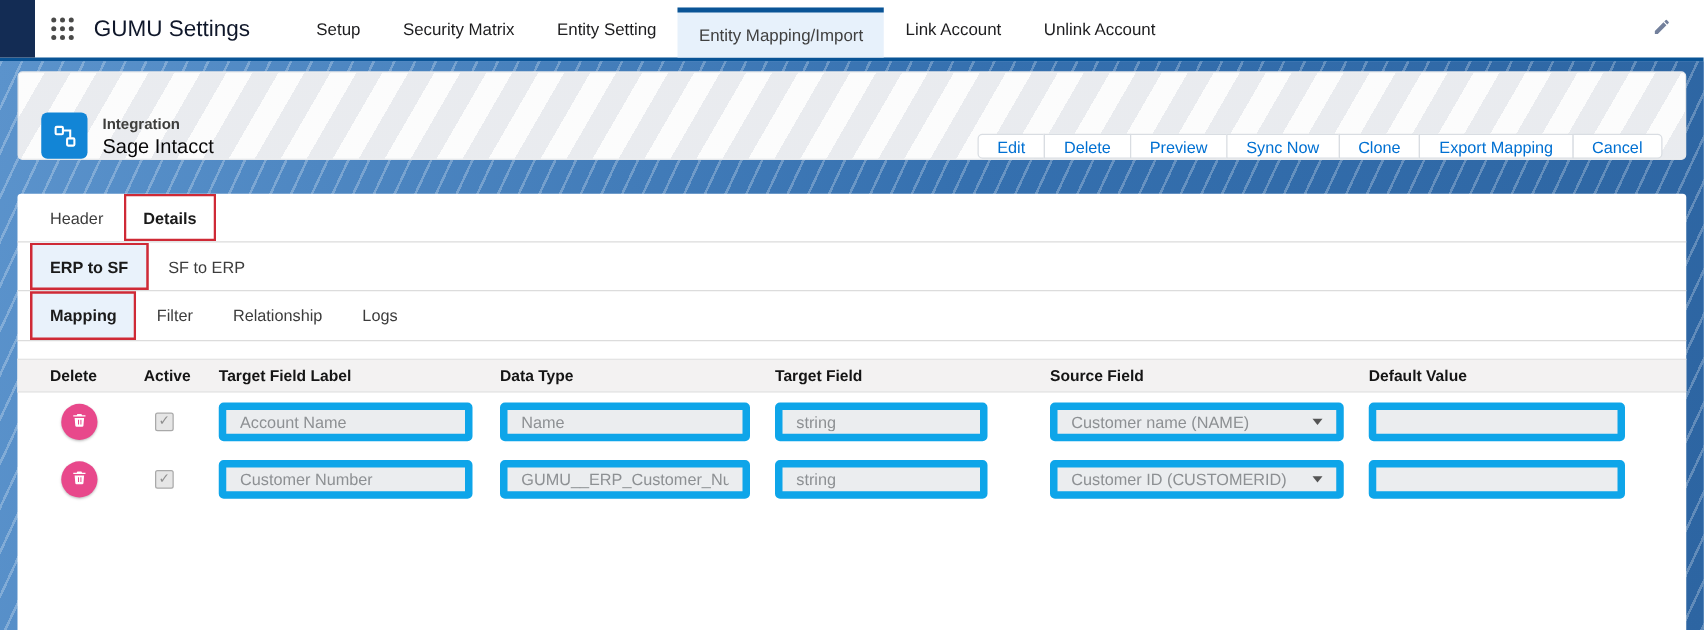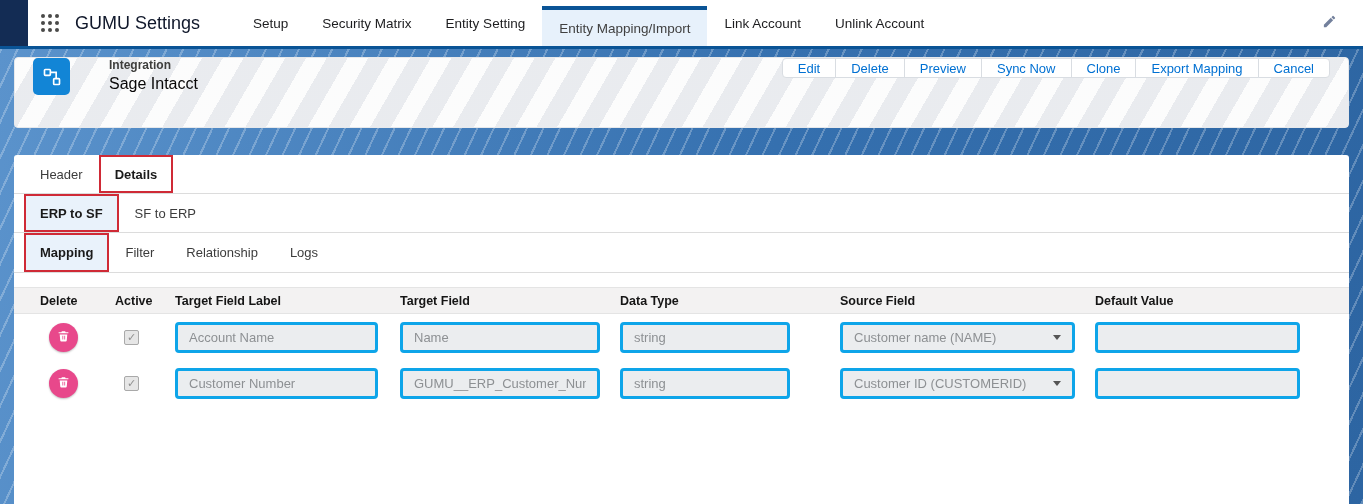--- a/index.html
+++ b/index.html
@@ -23,21 +23,21 @@
     background-color:#3c7ab9;
     background-image:
       repeating-linear-gradient(115deg, rgba(255,255,255,.25) 0 2px, transparent 2px 15px),
       linear-gradient(100deg, #5b93cc 0%, #3570af 55%, #2d65a2 100%);
   }
 
   
   .header-card { height:71px; border-radius:4px; border:1px solid #e7e9ec;
     background-color:#f2f3f5;
     background-image:repeating-linear-gradient(120deg, rgba(255,255,255,.75) 0 18px, rgba(226,229,234,.55) 18px 36px);
-    display:flex; align-items:flex-start; padding:0 18px;gap:27px; }
+    display:flex; align-items:flex-end; padding:0 18px; }
   .obj-icon { width:37px; height:37px; border-radius:5px; background:#1285d6; display:flex; align-items:center; justify-content:center; margin-right:12px; flex:none; }
   .record-type { font-size:12px; font-weight:bold; color:#3e3e3c; margin-bottom:3px; }
   .record-title { font-size:16px; color:#080707; }
   .actions { margin-left:auto; display:flex; }
   .btn { height:20px; background:#fff; border:1px solid #d9dde2; color:#0070d2; font-size:13px; padding:0 15px;
     display:flex; align-items:center; margin-left:-1px; cursor:pointer; white-space:nowrap; font-family:inherit; }
   .btn:first-child { border-radius:4px 0 0 4px; margin-left:0; }
   .btn:last-child { border-radius:0 4px 4px 0; }
 
   
@@ -52,21 +52,21 @@
 
   .thead, .trow { display:grid; grid-template-columns:75px 60px 225px 220px 220px 255px auto; padding-left:26px; align-items:center; }
   .thead { height:27px; background:#f3f2f2; border-top:1px solid #e4e4e4; border-bottom:1px solid #e4e4e4;
     font-size:12.5px; font-weight:bold; color:#151515; }
   .trow { height:46px; }
 
   .del-btn { width:29px; height:29px; border-radius:50%; background:#e8488b; border:none; display:flex; align-items:center; justify-content:center; cursor:pointer; margin-left:9px; box-shadow:0 1px 2px rgba(0,0,0,.25); }
   .checkbox { width:15px; height:15px; border:1px solid #a9a9a9; border-radius:2px; background:#e6e6e6; display:flex; align-items:center; justify-content:center; margin-left:9px; cursor:default; }
   .checkbox.checked::after { content:"\2713"; font-size:11px; color:#8f8f8f; line-height:1; }
 
-  .fld { height:31px; background:#ebedef; border:3px solid #0ea5e9; border-radius:4px; color:#8d9093; font-size:13px;
+  .fld { height:31px; background:#ebedef; border:6px solid #0ea5e9; border-radius:4px; color:#8d9093; font-size:13px;
     display:flex; align-items:center; padding:0 11px; overflow:hidden; white-space:nowrap; }
   .fld .txt { overflow:hidden; text-overflow:clip; white-space:nowrap; }
   .w-tfl { width:203px; } .w-tf { width:200px; } .w-dt { width:170px; }
   .w-sf { width:235px; justify-content:space-between; cursor:pointer; }
   .w-dv { width:205px; }
   .caret { width:0; height:0; border-left:4.5px solid transparent; border-right:4.5px solid transparent; border-top:5px solid #555; margin-left:8px; flex:none; }
 </style>
 </head>
 <body>
 
@@ -148,22 +148,22 @@
       <div class="tab">Relationship</div>
       <div class="tab">Logs</div>
     </div>
 
     <div class="spacer"></div>
 
     <div class="thead">
       <div>Delete</div>
       <div>Active</div>
       <div>Target Field Label</div>
+      <div>Data Type</div>
       <div>Target Field</div>
-      <div>Data Type</div>
       <div>Source Field</div>
       <div>Default Value</div>
     </div>
 
     <div class="trow">
       <div>
         <button class="del-btn">
           <span>
             <svg width="13" height="14" viewBox="0 0 24 24">
                 <path fill="#fff" d="M9 3h6l1 2h5v2H3V5h5l1-2zm-4 6h14l-1 11.4a1.9 1.9 0 0 1-1.9 1.6H7.9A1.9 1.9 0 0 1 6 20.4L5 9zm5 2.5v7h1.5v-7H10zm3.5 0v7H15v-7h-1.5z"></path>

